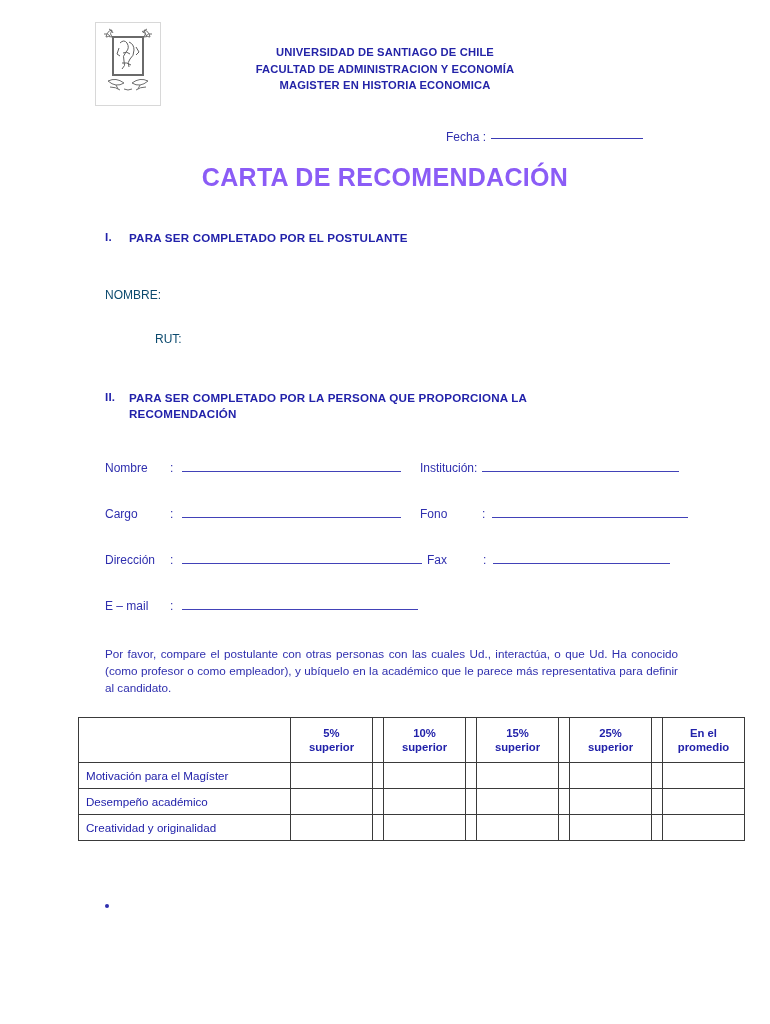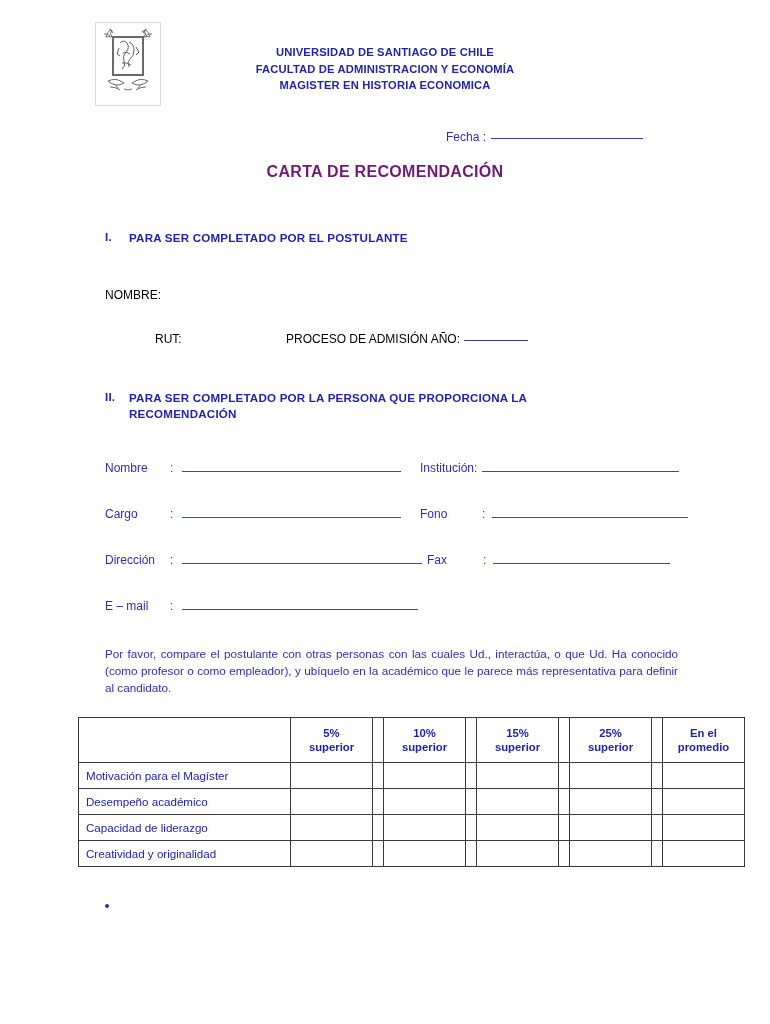--- a/index.html
+++ b/index.html
@@ -75,24 +75,24 @@
     margin-left: 5px;
   }
 
   
   .doc-title {
     position: absolute;
     left: 0;
     top: 163px;
     width: 770px;
     text-align: center;
-    font-size: 16px;
+    font-size: 25px;
     font-weight: bold;
     letter-spacing: 0.3px;
-    color: #701a75;
+    color: #8b5cf6;
   }
 
   
   .section {
     position: absolute;
     font-size: 11.6px;
     font-weight: bold;
     color: #2222aa;
     letter-spacing: 0.2px;
   }
@@ -108,21 +108,21 @@
     max-width: 440px;
   }
 
   #section-1 { left: 105px; top: 230px; width: 560px; }
   #section-2 { left: 105px; top: 390px; width: 560px; }
 
   
   .simple-label {
     position: absolute;
     font-size: 12px;
-    color: #000000;
+    color: #0c4a6e;
     white-space: nowrap;
   }
   #lbl-nombre { left: 105px; top: 288px; }
   #lbl-rut    { left: 115px; top: 332px; margin-left: 40px; }
   #lbl-proceso{ left: 286px; top: 332px; }
   #lbl-proceso .rule {
     display: inline-block;
     width: 64px;
     border-bottom: 1px solid #3b3bb5;
     vertical-align: 2px;
@@ -301,23 +301,20 @@
 
   <div class="doc-title">CARTA DE RECOMENDACIÓN</div>
 
   <div class="section" id="section-1">
     <span class="numeral">I.</span>
     <span class="stext">PARA SER COMPLETADO POR EL POSTULANTE</span>
   </div>
 
   <div class="simple-label" id="lbl-nombre">NOMBRE:</div>
   <div class="simple-label" id="lbl-rut">RUT:</div>
-  <div class="simple-label" id="lbl-proceso">
-    <span>PROCESO DE ADMISIÓN AÑO:</span><span class="rule"></span>
-  </div>
 
   <div class="section" id="section-2">
     <span class="numeral">II.</span>
     <span class="stext">PARA SER COMPLETADO POR LA PERSONA QUE PROPORCIONA LA RECOMENDACIÓN</span>
   </div>
 
   <div class="fields">
 
     <div class="frow">
       <div class="fld left">
@@ -435,32 +432,20 @@
         <td class="spacer"></td>
         <td class="cell"></td>
         <td class="spacer"></td>
         <td class="cell"></td>
         <td class="spacer"></td>
         <td class="cell"></td>
         <td class="spacer"></td>
         <td class="cell"></td>
       </tr>
       <tr>
-        <td class="rowlabel">Capacidad de liderazgo</td>
-        <td class="cell"></td>
-        <td class="spacer"></td>
-        <td class="cell"></td>
-        <td class="spacer"></td>
-        <td class="cell"></td>
-        <td class="spacer"></td>
-        <td class="cell"></td>
-        <td class="spacer"></td>
-        <td class="cell"></td>
-      </tr>
-      <tr>
         <td class="rowlabel">Creatividad y originalidad</td>
         <td class="cell"></td>
         <td class="spacer"></td>
         <td class="cell"></td>
         <td class="spacer"></td>
         <td class="cell"></td>
         <td class="spacer"></td>
         <td class="cell"></td>
         <td class="spacer"></td>
         <td class="cell"></td>

